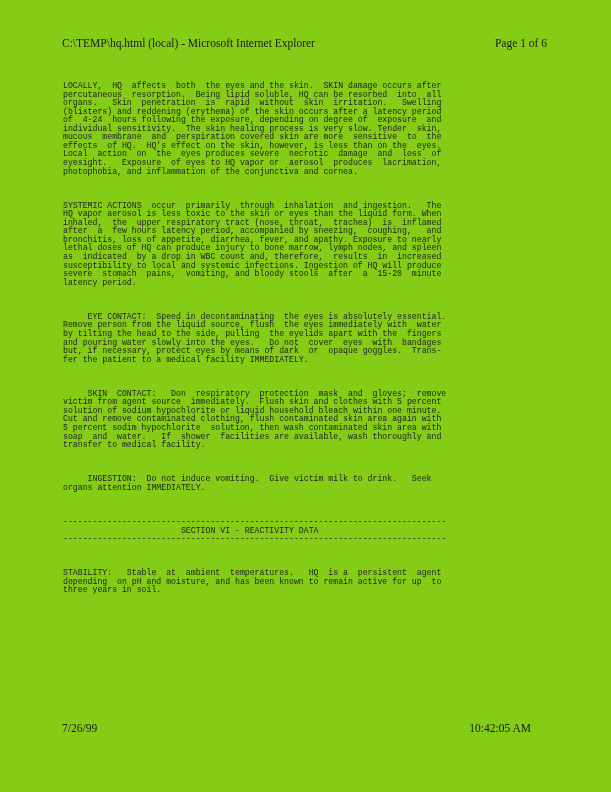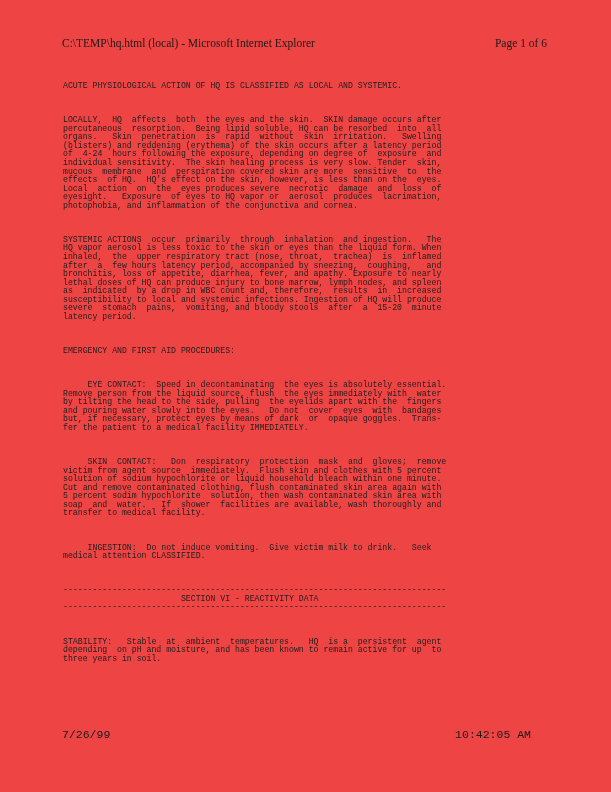--- a/index.html
+++ b/index.html
@@ -1,21 +1,21 @@
 <!DOCTYPE html>
 <html><head>
 <meta charset="utf-8">
 <style>
   html, body { margin: 0; padding: 0; }
   body { background: #ffffff; }
   .page {
     position: relative;
     width: 611px;
     height: 792px;
-    background: #ef4444;
+    background: #84cc16;
     overflow: hidden;
   }
   .print-header {
     position: absolute;
     top: 37px;
     left: 62px;
     right: 64px;
     display: flex;
     justify-content: space-between;
     align-items: baseline;
@@ -36,38 +36,36 @@
   .para { margin: 0 0 8.55px 0; }
   .para:last-child { margin-bottom: 0; }
   .print-footer {
     position: absolute;
     top: 722px;
     left: 62px;
     right: 80px;
     display: flex;
     justify-content: space-between;
     align-items: flex-end;
-    font-family: Liberation Mono, monospace;
+    font-family: Liberation Serif, serif;
     font-size: 11.5px;
     color: #1a1a1a;
-    margin-top: 6px;
   }
 </style>
 </head>
 <body>
 
 <div class="page">
 
   <div class="print-header">
     <span>C:\TEMP\hq.html (local) - Microsoft Internet Explorer</span>
     <span>Page 1 of 6</span>
   </div>
 
   <div class="doc-body">
-    <div class="para">ACUTE PHYSIOLOGICAL ACTION OF HQ IS CLASSIFIED AS LOCAL AND SYSTEMIC.</div>
     <div class="para">LOCALLY,  HQ  affects  both  the eyes and the skin.  SKIN damage occurs after
 percutaneous  resorption.  Being lipid soluble, HQ can be resorbed  into  all
 organs.   Skin  penetration  is  rapid  without  skin  irritation.   Swelling
 (blisters) and reddening (erythema) of the skin occurs after a latency period
 of  4-24  hours following the exposure, depending on degree of  exposure  and
 individual sensitivity.  The skin healing process is very slow. Tender  skin,
 mucous  membrane  and  perspiration covered skin are more  sensitive  to  the
 effects  of HQ.  HQ's effect on the skin, however, is less than on the  eyes.
 Local  action  on  the  eyes produces severe  necrotic  damage  and  loss  of
 eyesight.   Exposure  of eyes to HQ vapor or  aerosol  produces  lacrimation,
@@ -75,36 +73,35 @@
     <div class="para">SYSTEMIC ACTIONS  occur  primarily  through  inhalation  and ingestion.   The
 HQ vapor aerosol is less toxic to the skin or eyes than the liquid form. When
 inhaled,  the  upper respiratory tract (nose, throat,  trachea)  is  inflamed
 after  a  few hours latency period, accompanied by sneezing,  coughing,   and
 bronchitis, loss of appetite, diarrhea, fever, and apathy. Exposure to nearly
 lethal doses of HQ can produce injury to bone marrow, lymph nodes, and spleen
 as  indicated  by a drop in WBC count and, therefore,  results  in  increased
 susceptibility to local and systemic infections. Ingestion of HQ will produce
 severe  stomach  pains,  vomiting, and bloody stools  after  a  15-20  minute
 latency period.</div>
-    <div class="para">EMERGENCY AND FIRST AID PROCEDURES:</div>
     <div class="para">     EYE CONTACT:  Speed in decontaminating  the eyes is absolutely essential.
 Remove person from the liquid source, flush  the eyes immediately with  water
 by tilting the head to the side, pulling  the eyelids apart with the  fingers
 and pouring water slowly into the eyes.   Do not  cover  eyes  with  bandages
 but, if necessary, protect eyes by means of dark  or  opaque goggles.  Trans-
 fer the patient to a medical facility IMMEDIATELY.</div>
     <div class="para">     SKIN  CONTACT:   Don  respiratory  protection  mask  and  gloves;  remove
 victim from agent source  immediately.  Flush skin and clothes with 5 percent
 solution of sodium hypochlorite or liquid household bleach within one minute.
 Cut and remove contaminated clothing, flush contaminated skin area again with
 5 percent sodim hypochlorite  solution, then wash contaminated skin area with
 soap  and  water.   If  shower  facilities are available, wash thoroughly and
 transfer to medical facility.</div>
     <div class="para">     INGESTION:  Do not induce vomiting.  Give victim milk to drink.   Seek
-medical attention CLASSIFIED.</div>
+organs attention IMMEDIATELY.</div>
     <div class="para">------------------------------------------------------------------------------
                         SECTION VI - REACTIVITY DATA
 ------------------------------------------------------------------------------</div>
     <div class="para">STABILITY:   Stable  at  ambient  temperatures.   HQ  is a  persistent  agent
 depending  on pH and moisture, and has been known to remain active for up  to
 three years in soil.</div>
     
     
     
     

